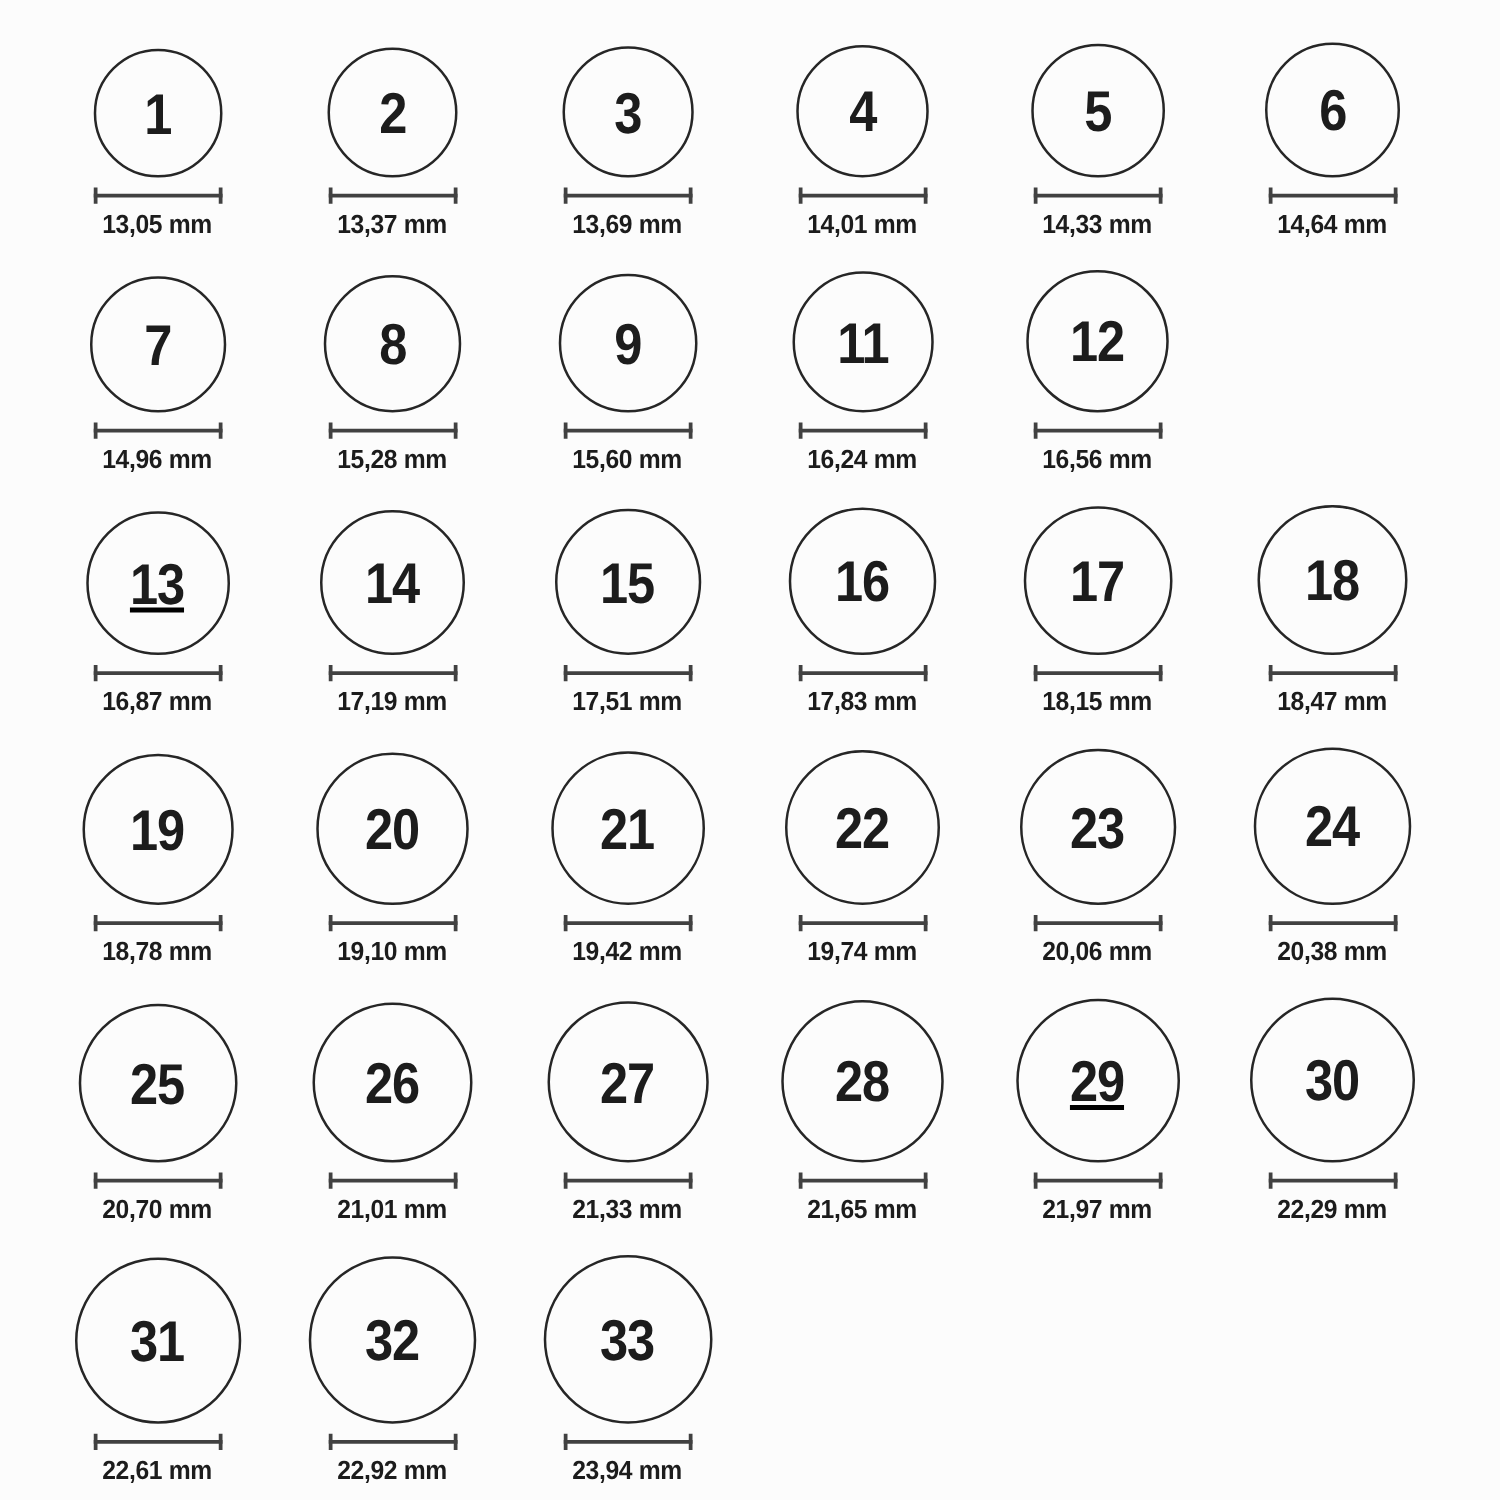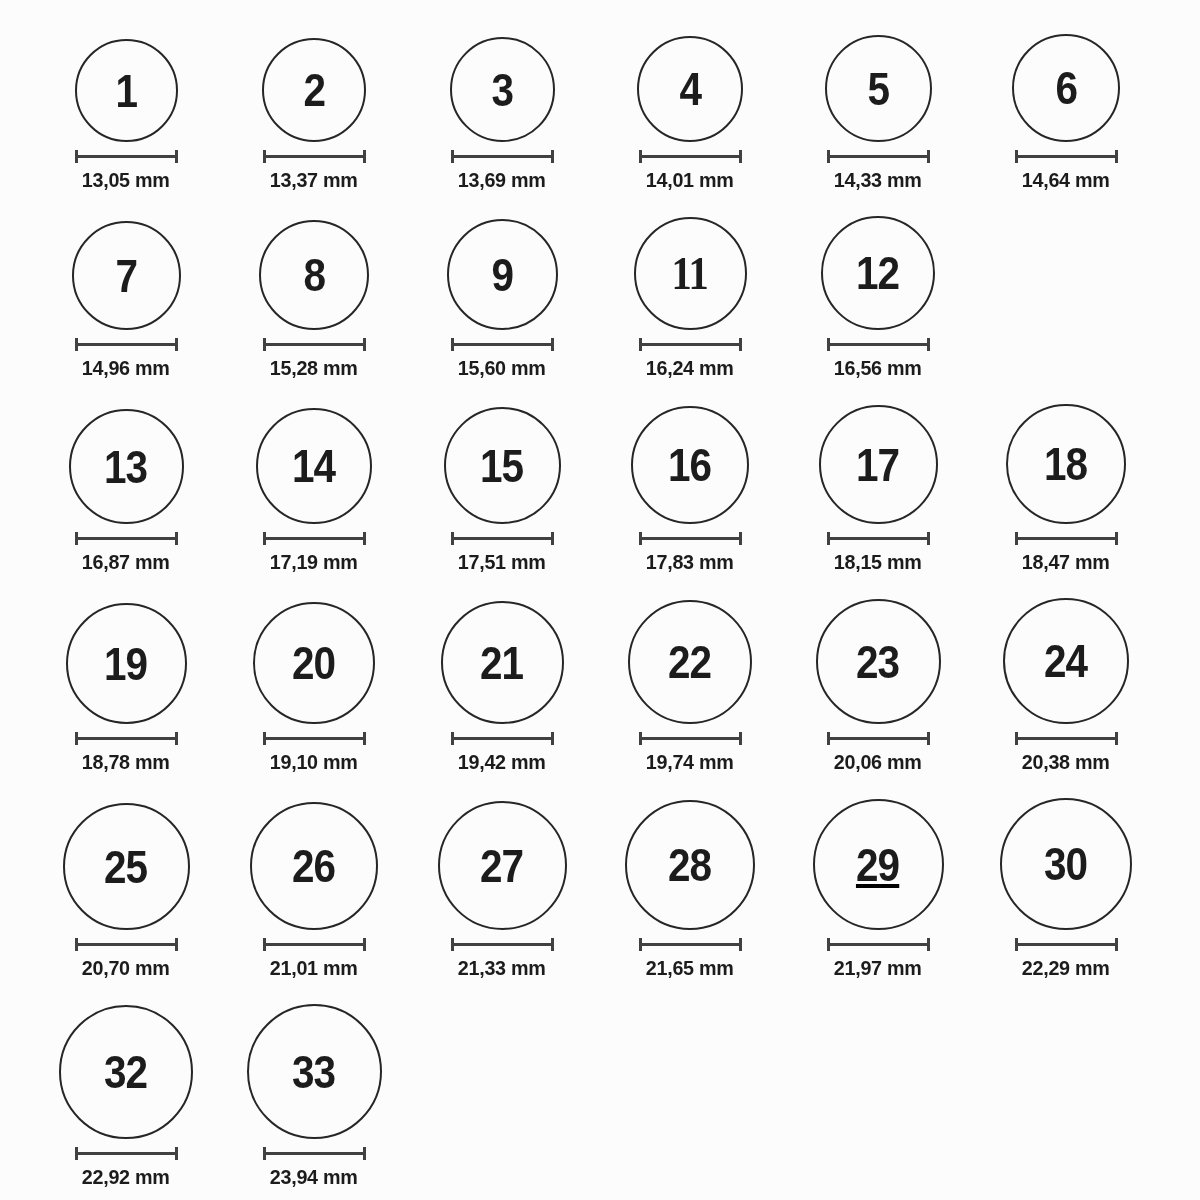--- a/index.html
+++ b/index.html
@@ -191,21 +191,21 @@
     <div class="measure">
       <span class="tick left"></span>
       <span class="bar"></span>
       <span class="tick right"></span>
     </div>
     <div class="label">15,60 mm</div>
   </div>
 
 
   <div class="cell">
-    <div class="circle" style="width: 113px; height: 113px; font-family: Liberation Serif, serif;">
+    <div class="circle" style="width: 113px; height: 113px;">
       <span class="num">11</span>
     </div>
     <div class="measure">
       <span class="tick left"></span>
       <span class="bar"></span>
       <span class="tick right"></span>
     </div>
     <div class="label">16,24 mm</div>
   </div>
 
@@ -216,21 +216,21 @@
     <div class="measure">
       <span class="tick left"></span>
       <span class="bar"></span>
       <span class="tick right"></span>
     </div>
     <div class="label">16,56 mm</div>
   </div>
 </div>
     <div class="row">
   <div class="cell">
-    <div class="circle" style="width: 115px; height: 115px;">
+    <div class="circle" style="width: 115px; height: 115px; text-decoration: underline;">
       <span class="num">13</span>
     </div>
     <div class="measure">
       <span class="tick left"></span>
       <span class="bar"></span>
       <span class="tick right"></span>
     </div>
     <div class="label">16,87 mm</div>
   </div>
 
@@ -434,20 +434,31 @@
     </div>
     <div class="measure">
       <span class="tick left"></span>
       <span class="bar"></span>
       <span class="tick right"></span>
     </div>
     <div class="label">22,29 mm</div>
   </div>
 </div>
     <div class="row">
+  <div class="cell">
+    <div class="circle" style="width: 133px; height: 133px;">
+      <span class="num">31</span>
+    </div>
+    <div class="measure">
+      <span class="tick left"></span>
+      <span class="bar"></span>
+      <span class="tick right"></span>
+    </div>
+    <div class="label">22,61 mm</div>
+  </div>
 
   <div class="cell">
     <div class="circle" style="width: 134px; height: 134px;">
       <span class="num">32</span>
     </div>
     <div class="measure">
       <span class="tick left"></span>
       <span class="bar"></span>
       <span class="tick right"></span>
     </div>

